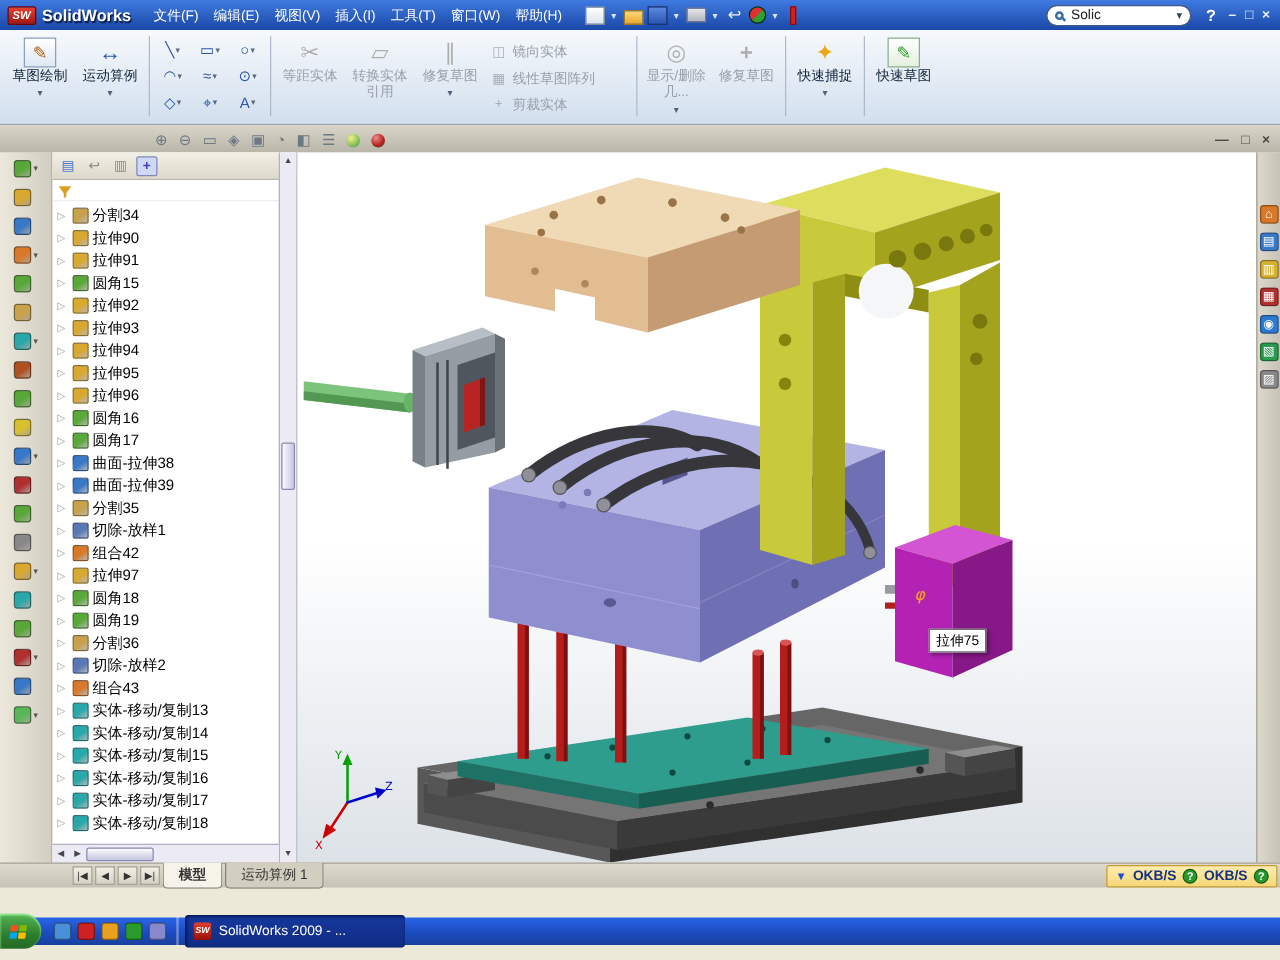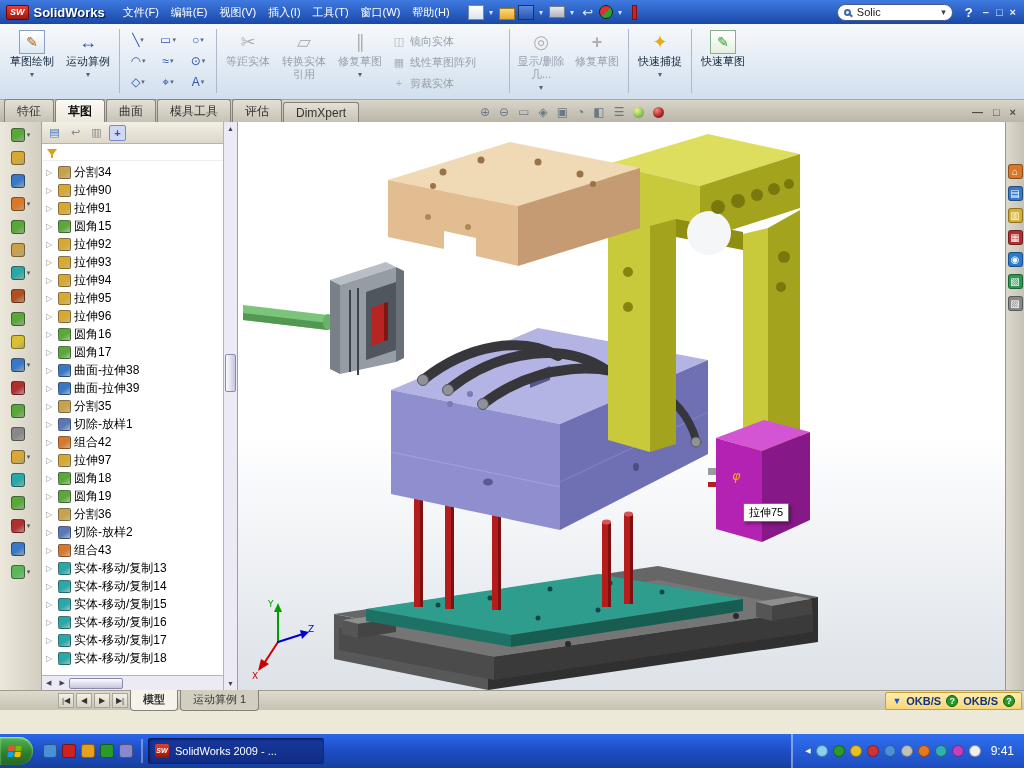--- a/index.html
+++ b/index.html
@@ -143,21 +143,21 @@
     display:flex;align-items:center;justify-content:center;border:1px solid #145a16;}
 
   
   .status{position:absolute;top:710px;left:0;right:0;height:24px;
     background:linear-gradient(#f4f1e6,#d8d4c6);border-top:1px solid #fff;
     display:flex;align-items:center;font-size:12px;color:#222;padding:0 6px;}
   .ssep{width:1px;height:16px;background:#aaa;margin:0 8px;}
   .sicon{width:14px;height:14px;background:linear-gradient(#f0d060,#c89020);border:1px solid #8a6a10;border-radius:2px;}
 
   
-  .taskbar{position:absolute;top:734px;left:0;right:0;height:34px;
+  .taskbar{position:absolute;top:734px;left:0;right:0;height:22px;
     background:linear-gradient(#2a66e8,#1d4dc4 50%,#16409e);display:flex;align-items:center;}
   .startbtn{height:28px;margin:0 2px 0 0;padding:0 12px 0 8px;display:flex;align-items:center;gap:5px;
     background:linear-gradient(#55b555,#2d7d2d 60%,#256825);border-radius:0 14px 14px 0;
     box-shadow:inset 0 1px 2px #aaffaa;}
   .flag{display:grid;grid-template-columns:6px 6px;gap:1px;transform:skewX(-8deg);}
   .flag i{height:5px;border-radius:1px;display:block;}
   .f1{background:#f25022;} .f2{background:#7fba00;} .f3{background:#00a4ef;} .f4{background:#ffb900;}
   .qlaunch{display:flex;align-items:center;gap:5px;padding:0 8px;border-right:2px solid rgba(255,255,255,.35);height:24px;}
   .ql{width:14px;height:14px;border-radius:3px;background:var(--c,#ccc);border:1px solid rgba(0,0,0,.4);}
   .taskbtn{width:176px;height:26px;margin-left:5px;border-radius:3px;display:flex;align-items:center;gap:6px;
@@ -324,28 +324,20 @@
 
     <span class="vsep"></span>
 
     <div class="bigbtn">
       <span class="bicon i-rapid">✎</span>
       <span class="blabel">快速草图</span>
     </div>
   </div>
 
   <div class="tabrow">
-    <div style="display:flex;align-items:flex-end">
-        <span class="ctab">特征</span>
-        <span class="ctab active">草图</span>
-        <span class="ctab">曲面</span>
-        <span class="ctab">模具工具</span>
-        <span class="ctab">评估</span>
-        <span class="ctab">DimXpert</span>
-      </div>
     <div class="headsup">
       <span style="display:flex;gap:9px">
           <span class="hu">⊕</span>
           <span class="hu">⊖</span>
           <span class="hu">▭</span>
           <span class="hu">◈</span>
           <span class="hu">▣</span>
           <span class="hu">◔</span>
           <span class="hu">◧</span>
           <span class="hu">☰</span>
@@ -824,31 +816,15 @@
         <span class="ql" style="--c: #e8a020;"></span>
         <span class="ql" style="--c: #2a9a2a;"></span>
         <span class="ql" style="--c: #8888cc;"></span>
       </div>
     <div style="display:flex">
         <div class="taskbtn t-sw active">
         <span class="tkicon">SW</span>
         <span>SolidWorks 2009 - ...</span>
       </div>
       </div>
-    <div class="tray">
-      <span class="trchev">◀</span>
-      <span style="display:flex;gap:5px">
-          <span class="tric" style="--c: #8ad0f0;"></span>
-          <span class="tric" style="--c: #2a9a2a;"></span>
-          <span class="tric" style="--c: #e8c020;"></span>
-          <span class="tric" style="--c: #cc3333;"></span>
-          <span class="tric" style="--c: #4a90d9;"></span>
-          <span class="tric" style="--c: #c0c0c0;"></span>
-          <span class="tric" style="--c: #e87820;"></span>
-          <span class="tric" style="--c: #30b0b0;"></span>
-          <span class="tric" style="--c: #c040c0;"></span>
-          <span class="tric" style="--c: #f0f0f0;"></span>
-        </span>
-      <span class="clock">9:41</span>
-    </div>
   </div>
 
 </div>
 
 </body></html>

